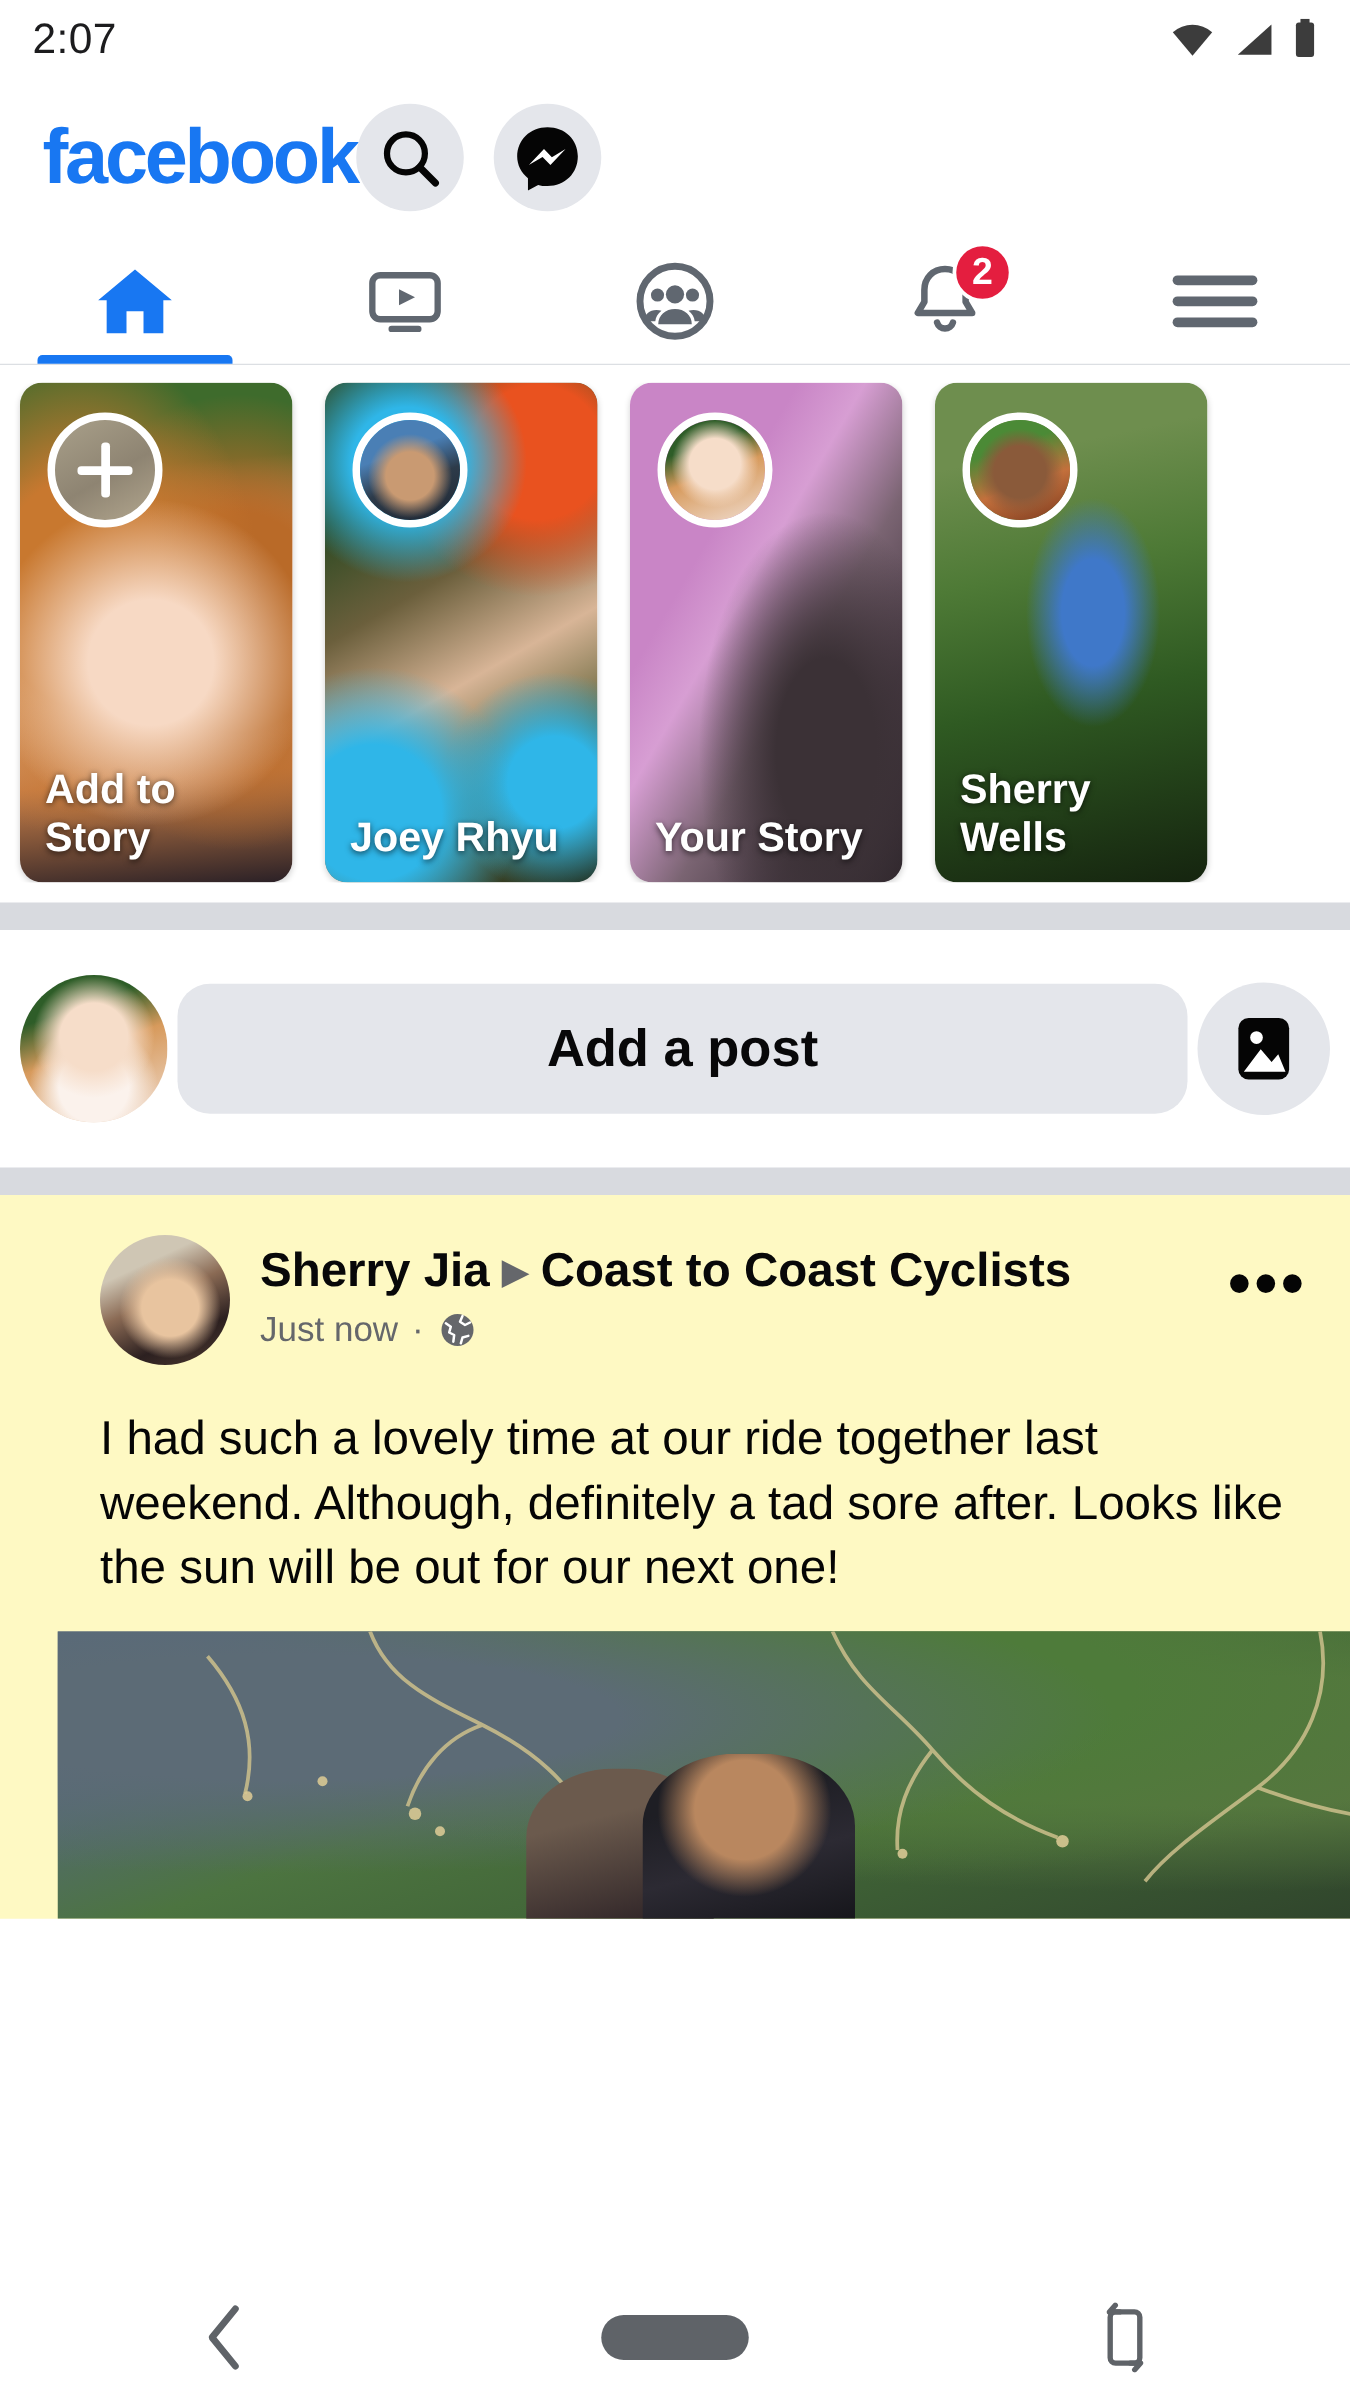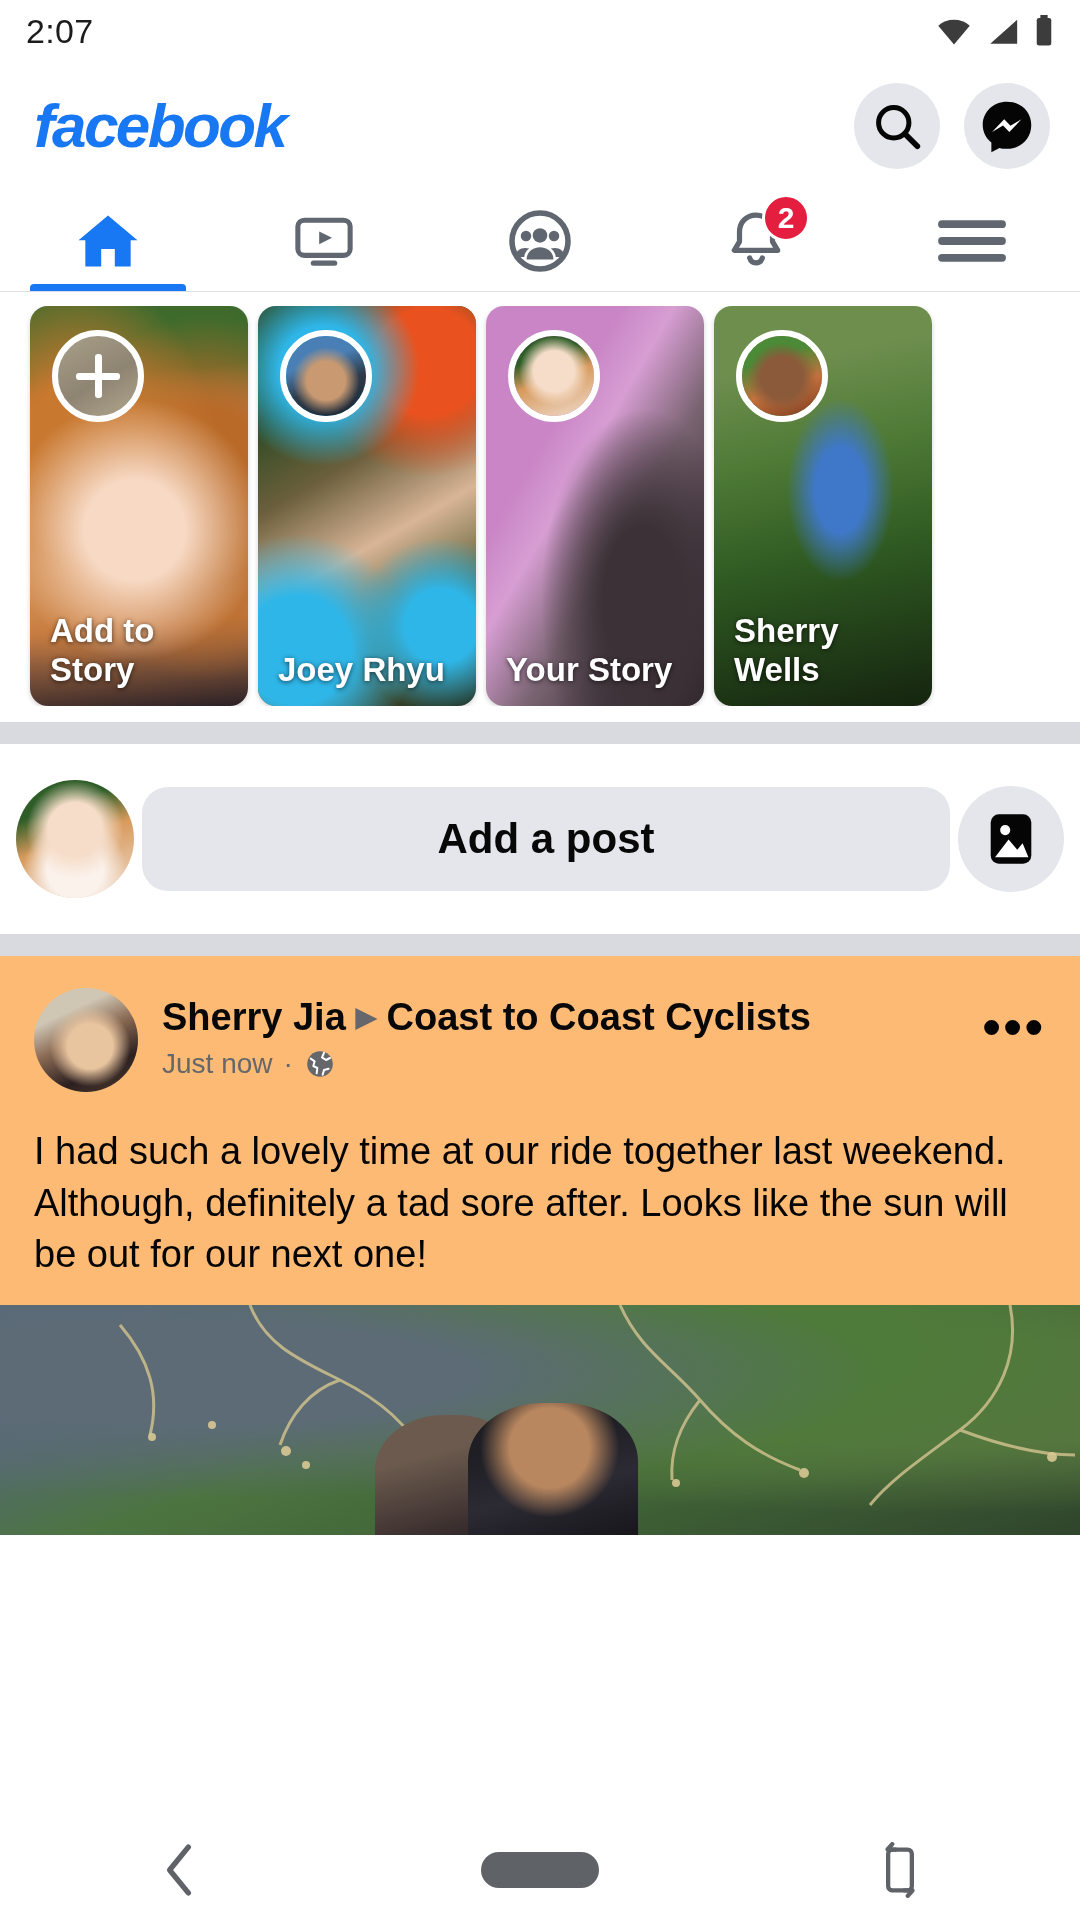--- a/index.html
+++ b/index.html
@@ -15,21 +15,21 @@
   .statusbar {
     height:62px; display:flex; align-items:center;
     padding:0 26px; justify-content:space-between;
   }
   .status-time { font-size:34px; color:#1c1c1e; letter-spacing:0.3px; }
   .status-icons { display:flex; align-items:center; gap:14px; }
 
   
   .appbar {
     height:128px; display:flex; align-items:center;
-    justify-content:space-between; padding:0 30px 0 34px;font-style:italic;
+    padding:0 30px 0 34px;
   }
   .fb-logo {
     font-size:62px; font-weight:bold; color:#1877F2;
     letter-spacing:-2.6px; line-height:1;
   }
   .appbar-actions { display:flex; gap:24px; align-items:center; }
   .round-btn {
     width:86px; height:86px; border-radius:50%;
     background:#E4E6EB; display:flex;
     align-items:center; justify-content:center;
@@ -53,21 +53,21 @@
     min-width:48px; height:48px; padding:0 9px;
     background:#E41E3F; border-radius:28px; color:#fff;
     font-size:30px; font-weight:bold;
     display:flex; align-items:center; justify-content:center;
     border:3px solid #fff;
   }
 
   
   .stories-wrap { padding:14px 0 16px 0; background:#fff; }
   .stories {
-    display:flex; gap:10px; padding-left:30px;
+    display:flex; gap:26px; padding-left:16px;
     overflow:hidden;
   }
   .story {
     position:relative; flex:0 0 218px; height:400px;
     border-radius:18px; overflow:hidden;
     box-shadow:0 2px 5px rgba(0,0,0,0.18);
   }
   .story-bg { position:absolute; inset:0; }
   .story-label {
     position:absolute; left:20px; right:12px; bottom:16px;
@@ -104,21 +104,21 @@
     align-items:center; justify-content:center;
   }
   .composer-pill span { font-size:42px; font-weight:bold; color:#080809; }
   .photo-btn {
     width:106px; height:106px; border-radius:50%;
     background:#E4E6EB; display:flex;
     align-items:center; justify-content:center; flex:0 0 106px;
   }
 
   
-  .post { background:#fdba74; }
+  .post { background:#fef9c3;padding-left:46px; }
   .post-head {
     display:flex; align-items:flex-start;
     padding:32px 34px 0 34px; gap:24px;
   }
   .avatar-post {
     width:104px; height:104px; border-radius:50%;
     overflow:hidden; flex:0 0 104px; position:relative;
   }
   .post-meta { flex:1; padding-top:6px; }
   .post-title {

